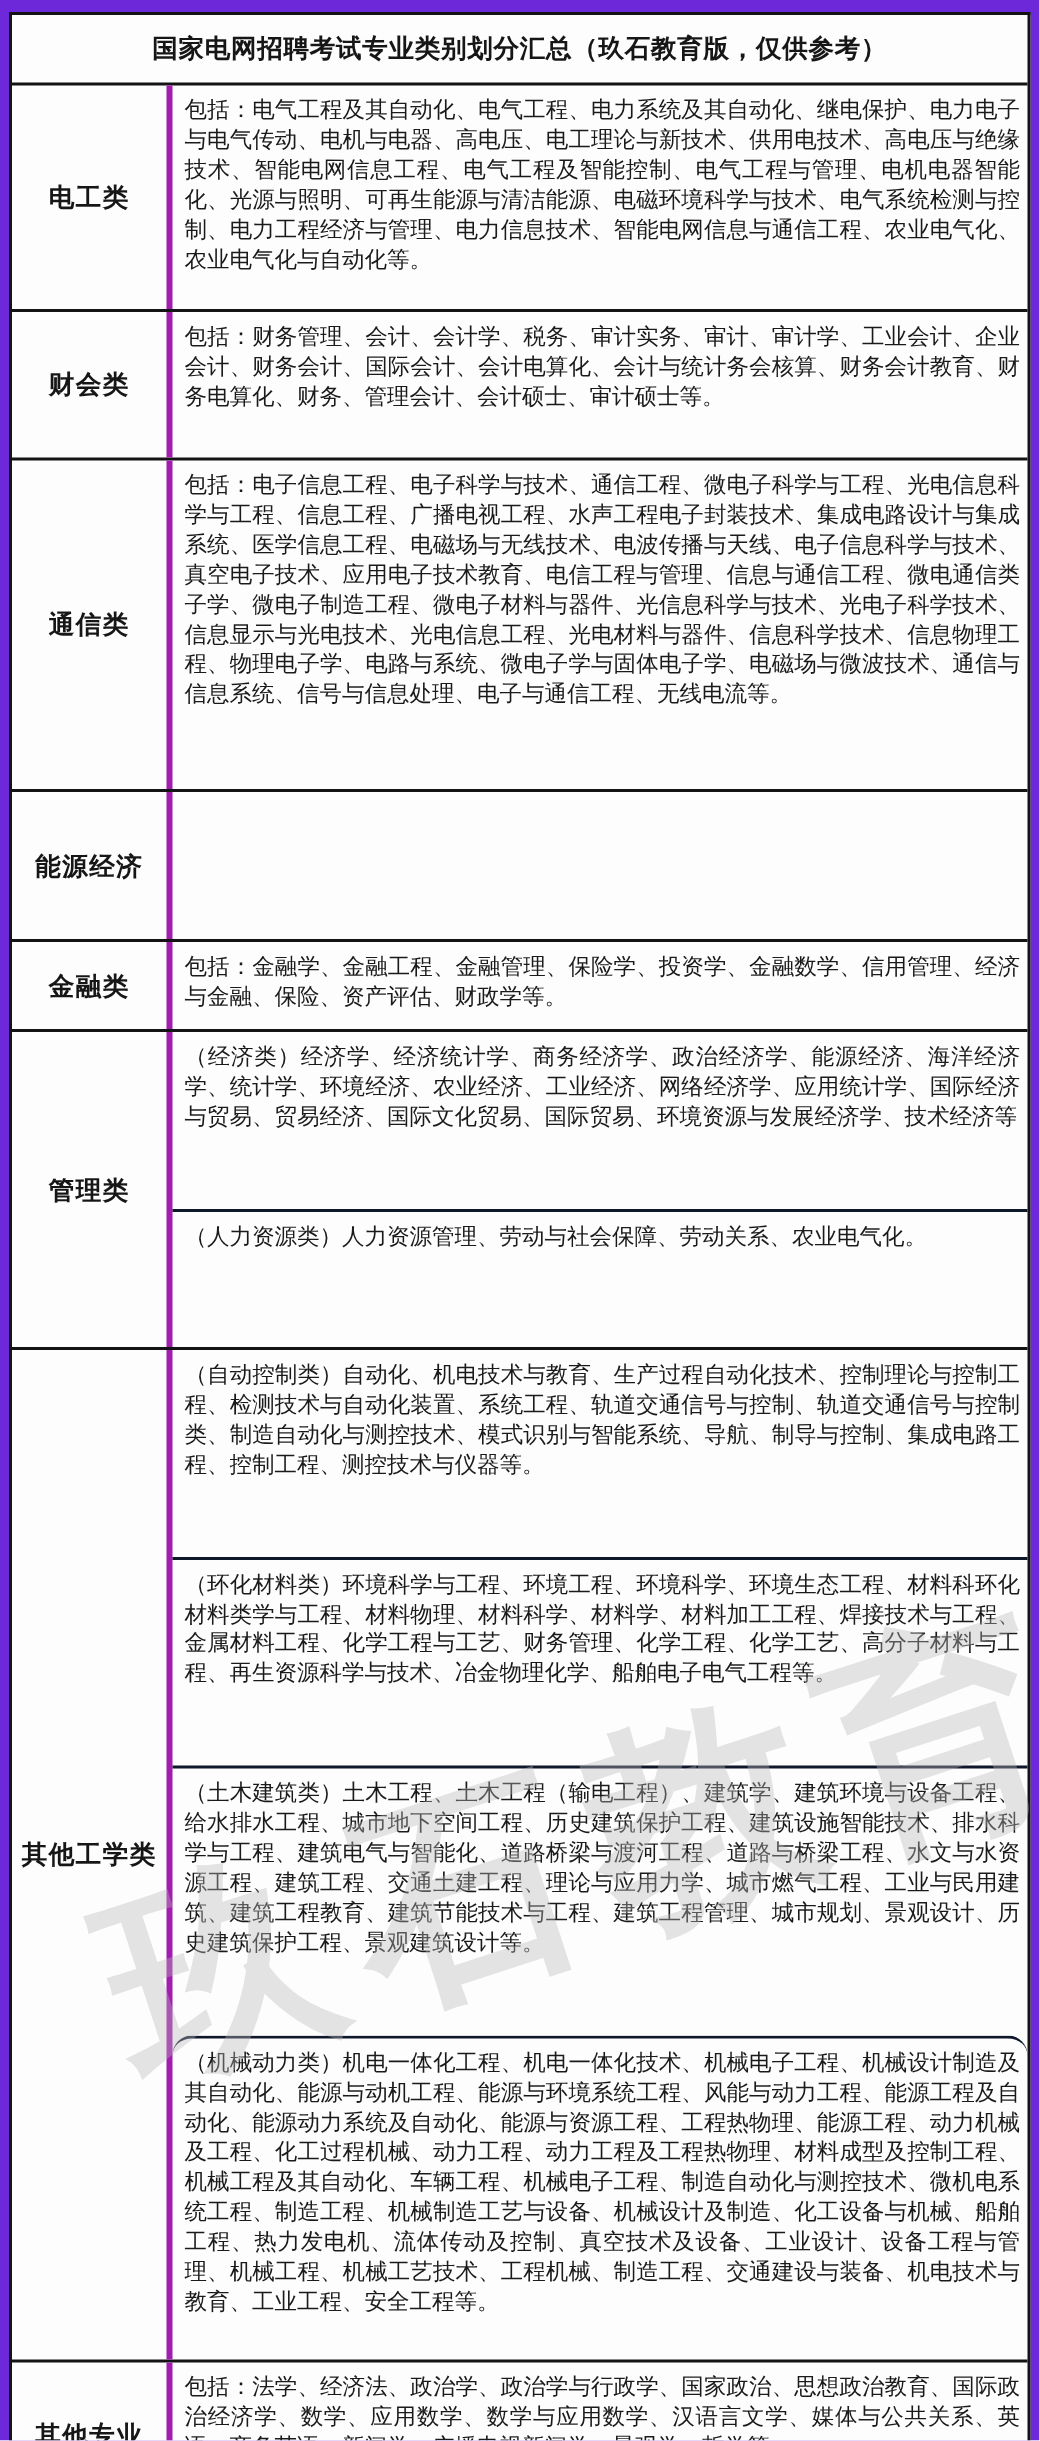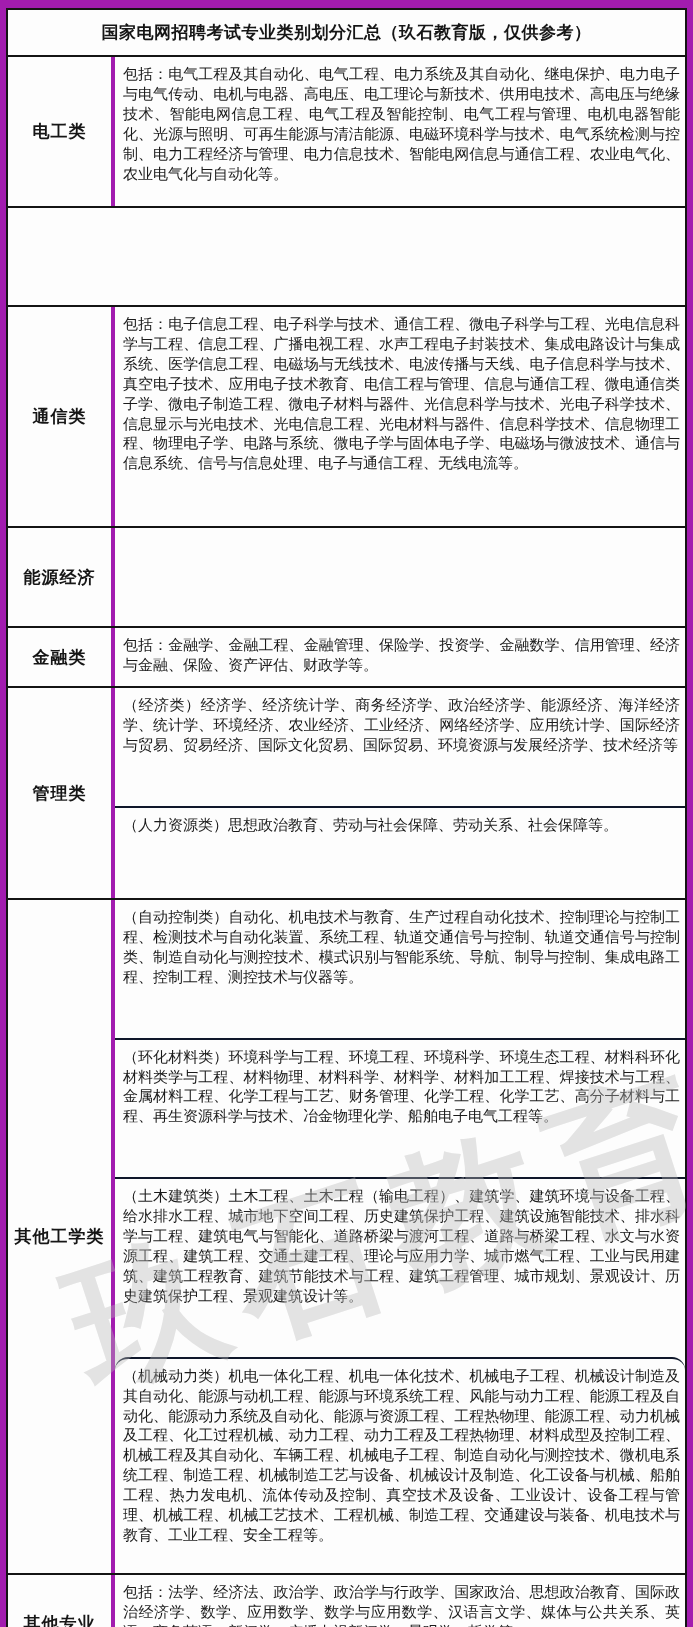--- a/index.html
+++ b/index.html
@@ -5,21 +5,21 @@
   html, body {
     margin: 0;
     padding: 0;
     background: #ffffff;
     font-family: "Liberation Sans", "DejaVu Sans", sans-serif;
   }
   .page {
     position: relative;
     width: 693px;
     height: 1627px;
-    background: #a21caf;
+    background: #6d28d9;
     overflow: hidden;
     box-sizing: border-box;
   }
   .grid-table {
     position: absolute;
     left: 6px;
     top: 8px;
     width: 681px;
     box-sizing: border-box;
     border: 2px solid #141414;
@@ -108,20 +108,24 @@
     <div class="title-row">国家电网招聘考试专业类别划分汇总（玖石教育版，仅供参考）</div>
     <div id="rows-container">
   <div class="cat-row">
     <div class="label-cell">电工类</div>
     <div class="content-cell">
             <div class="para">包括：电气工程及其自动化、电气工程、电力系统及其自动化、继电保护、电力电子与电气传动、电机与电器、高电压、电工理论与新技术、供用电技术、高电压与绝缘技术、智能电网信息工程、电气工程及智能控制、电气工程与管理、电机电器智能化、光源与照明、可再生能源与清洁能源、电磁环境科学与技术、电气系统检测与控制、电力工程经济与管理、电力信息技术、智能电网信息与通信工程、农业电气化、农业电气化与自动化等。</div>
           </div>
   </div>
 
   <div class="cat-row">
+    <div class="label-cell">财会类</div>
+    <div class="content-cell">
+            <div class="para">包括：财务管理、会计、会计学、税务、审计实务、审计、审计学、工业会计、企业会计、财务会计、国际会计、会计电算化、会计与统计务会核算、财务会计教育、财务电算化、财务、管理会计、会计硕士、审计硕士等。</div>
+          </div>
   </div>
 
   <div class="cat-row">
     <div class="label-cell">通信类</div>
     <div class="content-cell">
             <div class="para">包括：电子信息工程、电子科学与技术、通信工程、微电子科学与工程、光电信息科学与工程、信息工程、广播电视工程、水声工程电子封装技术、集成电路设计与集成系统、医学信息工程、电磁场与无线技术、电波传播与天线、电子信息科学与技术、真空电子技术、应用电子技术教育、电信工程与管理、信息与通信工程、微电通信类子学、微电子制造工程、微电子材料与器件、光信息科学与技术、光电子科学技术、信息显示与光电技术、光电信息工程、光电材料与器件、信息科学技术、信息物理工程、物理电子学、电路与系统、微电子学与固体电子学、电磁场与微波技术、通信与信息系统、信号与信息处理、电子与通信工程、无线电流等。</div>
           </div>
   </div>
 
   <div class="cat-row">
@@ -132,21 +136,21 @@
     <div class="label-cell">金融类</div>
     <div class="content-cell">
             <div class="para">包括：金融学、金融工程、金融管理、保险学、投资学、金融数学、信用管理、经济与金融、保险、资产评估、财政学等。</div>
           </div>
   </div>
 
   <div class="cat-row">
     <div class="label-cell">管理类</div>
     <div class="content-cell">
             <div class="para">（经济类）经济学、经济统计学、商务经济学、政治经济学、能源经济、海洋经济学、统计学、环境经济、农业经济、工业经济、网络经济学、应用统计学、国际经济与贸易、贸易经济、国际文化贸易、国际贸易、环境资源与发展经济学、技术经济等</div>
-            <div class="para">（人力资源类）思想政治教育、劳动与社会保障、劳动关系、社会保障等。</div>
+            <div class="para">（人力资源类）人力资源管理、劳动与社会保障、劳动关系、农业电气化。</div>
           </div>
   </div>
 
   <div class="cat-row">
     <div class="label-cell">其他工学类</div>
     <div class="content-cell">
             <div class="para">（自动控制类）自动化、机电技术与教育、生产过程自动化技术、控制理论与控制工程、检测技术与自动化装置、系统工程、轨道交通信号与控制、轨道交通信号与控制类、制造自动化与测控技术、模式识别与智能系统、导航、制导与控制、集成电路工程、控制工程、测控技术与仪器等。</div>
             <div class="para">（环化材料类）环境科学与工程、环境工程、环境科学、环境生态工程、材料科环化材料类学与工程、材料物理、材料科学、材料学、材料加工工程、焊接技术与工程、金属材料工程、化学工程与工艺、财务管理、化学工程、化学工艺、高分子材料与工程、再生资源科学与技术、冶金物理化学、船舶电子电气工程等。</div>
             <div class="para">（土木建筑类）土木工程、土木工程（输电工程）、建筑学、建筑环境与设备工程、给水排水工程、城市地下空间工程、历史建筑保护工程、建筑设施智能技术、排水科学与工程、建筑电气与智能化、道路桥梁与渡河工程、道路与桥梁工程、水文与水资源工程、建筑工程、交通土建工程、理论与应用力学、城市燃气工程、工业与民用建筑、建筑工程教育、建筑节能技术与工程、建筑工程管理、城市规划、景观设计、历史建筑保护工程、景观建筑设计等。</div>
             <div class="para">（机械动力类）机电一体化工程、机电一体化技术、机械电子工程、机械设计制造及其自动化、能源与动机工程、能源与环境系统工程、风能与动力工程、能源工程及自动化、能源动力系统及自动化、能源与资源工程、工程热物理、能源工程、动力机械及工程、化工过程机械、动力工程、动力工程及工程热物理、材料成型及控制工程、机械工程及其自动化、车辆工程、机械电子工程、制造自动化与测控技术、微机电系统工程、制造工程、机械制造工艺与设备、机械设计及制造、化工设备与机械、船舶工程、热力发电机、流体传动及控制、真空技术及设备、工业设计、设备工程与管理、机械工程、机械工艺技术、工程机械、制造工程、交通建设与装备、机电技术与教育、工业工程、安全工程等。</div>

